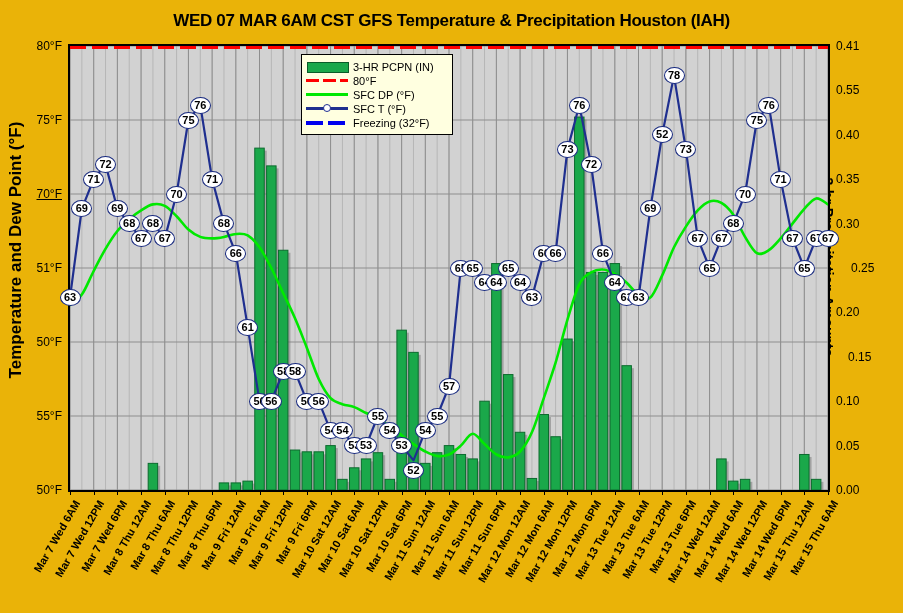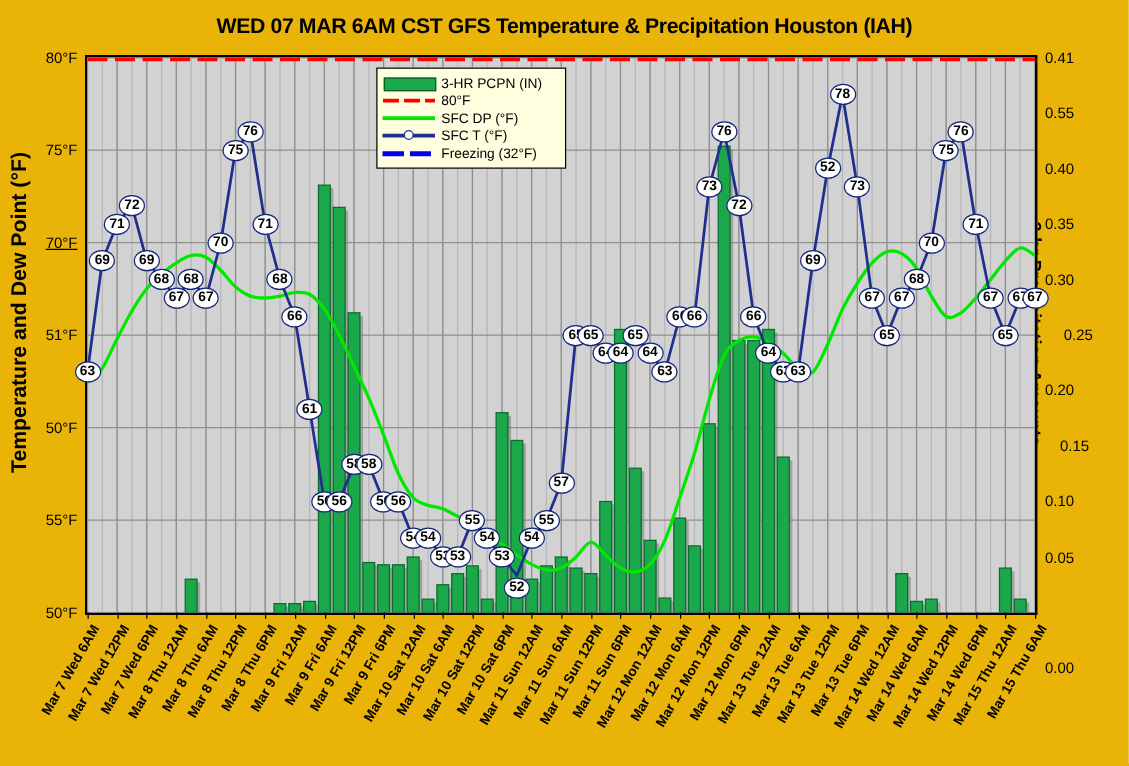--- a/index.html
+++ b/index.html
@@ -91,21 +91,21 @@
       <div class="ytick right" style="left: 836px; top: 39px;">0.41</div>
       <div class="ytick right" style="left: 836px; top: 83.4px;">0.55</div>
       <div class="ytick right" style="left: 836px; top: 127.8px;">0.40</div>
       <div class="ytick right" style="left: 836px; top: 172.2px;">0.35</div>
       <div class="ytick right" style="left: 836px; top: 216.6px;">0.30</div>
       <div class="ytick right" style="left: 836px; top: 261px; margin-left: 15px;">0.25</div>
       <div class="ytick right" style="left: 836px; top: 305.4px;">0.20</div>
       <div class="ytick right" style="left: 848px; top: 349.8px;">0.15</div>
       <div class="ytick right" style="left: 836px; top: 394.2px;">0.10</div>
       <div class="ytick right" style="left: 836px; top: 438.6px;">0.05</div>
-      <div class="ytick right" style="left: 836px; top: 483px; margin-top: 44px;">0.00</div>
+      <div class="ytick right" style="left: 836px; top: 483px;">0.00</div>
     </div>
 
 <div id="plot">
   <div id="plot-inner">
     <svg class="layer" id="svg-grid">
           <line x1="0" y1="0" x2="0" y2="444" stroke="#b6b6b6" stroke-width="1"></line>
           <line x1="11.84375" y1="0" x2="11.84375" y2="444" stroke="#b6b6b6" stroke-width="1"></line>
           <line x1="23.6875" y1="0" x2="23.6875" y2="444" stroke="#b6b6b6" stroke-width="1"></line>
           <line x1="35.53125" y1="0" x2="35.53125" y2="444" stroke="#b6b6b6" stroke-width="1"></line>
           <line x1="47.375" y1="0" x2="47.375" y2="444" stroke="#b6b6b6" stroke-width="1"></line>

